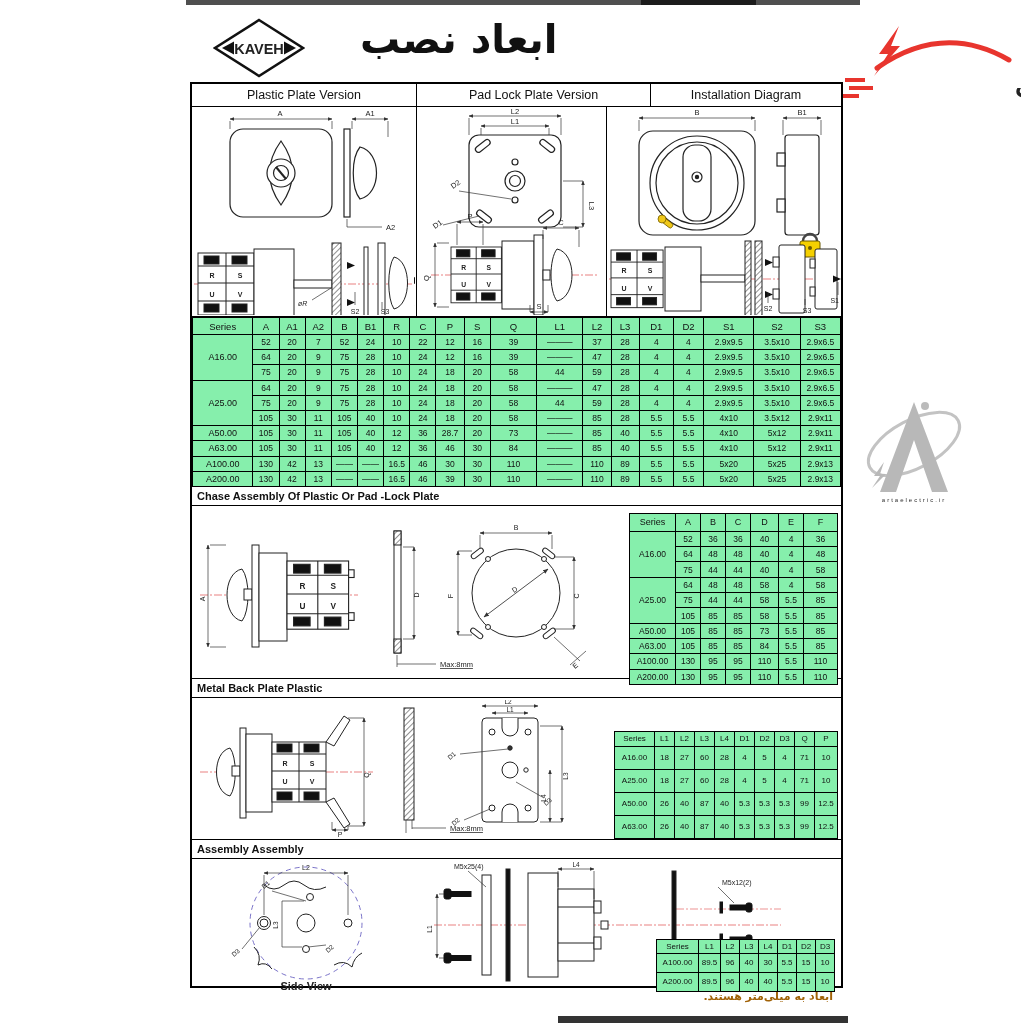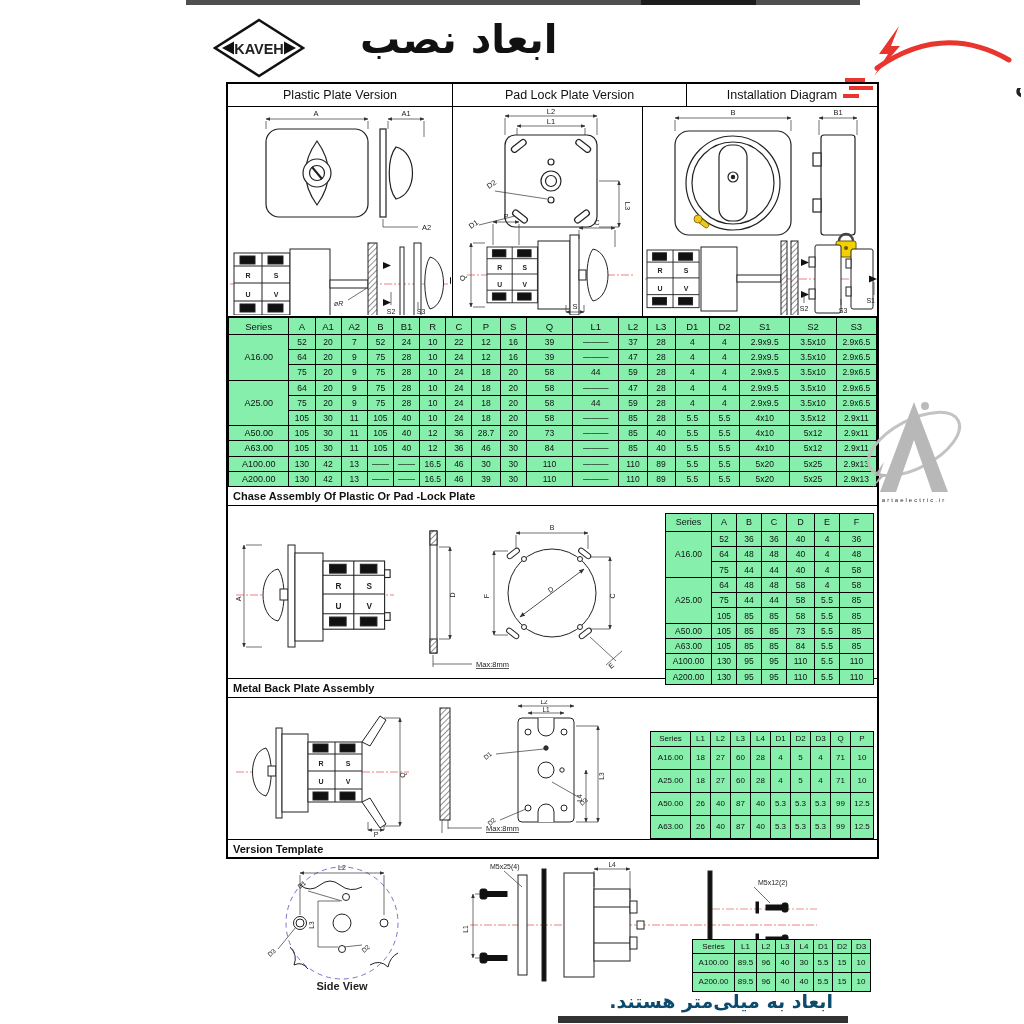--- a/index.html
+++ b/index.html
@@ -4,21 +4,21 @@
 <style>
   html,body{margin:0;padding:0;background:#fff;}
   .page{position:relative;width:1024px;height:1024px;background:#fff;overflow:hidden;
         font-family:"Liberation Sans",sans-serif;color:#111;}
   .topbar{position:absolute;left:186px;top:0;width:674px;height:5px;background:#4f4f4f;}
   .topbar .dark{position:absolute;left:455px;top:0;width:115px;height:5px;background:#1c1c1c;}
   .kaveh{position:absolute;left:213px;top:18px;}
   .page-title{position:absolute;left:360px;top:8px;width:320px;height:62px;line-height:62px;
     text-align:left;font-family:"DejaVu Sans",sans-serif;font-weight:bold;font-size:40px;direction:rtl;}
   .arta{position:absolute;left:843px;top:22px;}
-  .doc{position:absolute;left:190px;top:82px;width:653px;height:777px;border:2px solid #000;box-sizing:border-box;margin-left:36px;}
+  .doc{position:absolute;left:190px;top:82px;width:653px;height:906px;border:2px solid #000;box-sizing:border-box;}
   .tri{display:flex;width:100%;box-sizing:border-box;}
   .tri-cell{box-sizing:border-box;border-right:1.5px solid #000;border-bottom:1.5px solid #000;}
   .tri-cell:last-child{border-right:none;}
   .tri-head .tri-cell{height:23px;line-height:22px;text-align:center;font-size:12.5px;}
   .tri-diag .tri-cell{height:210px;overflow:hidden;}
   .w1{width:225px}.w2{width:190px}.w3{width:234px}
   svg{display:block}
   svg text{font-family:"Liberation Sans",sans-serif;fill:#222;}
   .tbl{border-collapse:collapse;table-layout:fixed;background:#86efac;}
   .tbl th,.tbl td{border:1px solid #000;text-align:center;padding:0;overflow:hidden;white-space:nowrap;}
@@ -38,21 +38,21 @@
   .chase-tbl th{height:17px;font-weight:normal;font-size:9px;}
   .chase-tbl td{height:14.3px;}
   .chase-tbl .group-start td{border-top:1.8px solid #000;}
   .metal-tbl{right:3px;top:33px;font-size:8px;}
   .metal-tbl th{height:14px;font-weight:normal;font-size:8px;}
   .metal-tbl td{height:22px;}
   .tmpl-tbl{right:6px;bottom:5px;font-size:8px;}
   .tmpl-tbl th{height:13px;font-weight:normal;font-size:8px;}
   .tmpl-tbl td{height:18px;}
   .note{position:absolute;right:191px;top:990px;width:260px;text-align:right;direction:rtl;
-        font-family:"DejaVu Sans",sans-serif;font-weight:bold;font-size:19px;color:#0c4a6e;}
+        font-family:"DejaVu Sans",sans-serif;font-weight:bold;font-size:11px;color:#a16207;}
   .bottombar{position:absolute;left:558px;top:1016px;width:290px;height:7px;background:#333;}
   .watermark{position:absolute;left:858px;top:388px;opacity:.95;}
 </style>
 </head>
 <body>
 
 <div class="page">
   <div class="topbar">
       <div class="dark"></div>
     </div>
@@ -797,21 +797,21 @@
               <td>95</td>
               <td>95</td>
               <td>110</td>
               <td>5.5</td>
               <td>110</td>
             </tr>
           </tbody>
         </table>
     </div>
 
-    <div class="bar">Metal Back Plate Assembly</div>
+    <div class="bar">Metal Back Plate Plastic</div>
     <div class="sec sec-metal">
       <svg style="position:absolute;left:6px;top:2px" width="460" height="137" viewBox="0 0 460 137">
         <defs>
           <pattern id="h-me" width="4" height="4" patternUnits="userSpaceOnUse" patternTransform="rotate(45)">
             <rect width="4" height="4" fill="#fff"></rect>
               <line x1="0" y1="0" x2="0" y2="4" stroke="#333" stroke-width="1.1"></line>
           </pattern>
           <marker id="ah-me" viewBox="0 0 10 10" refX="9" refY="5" markerWidth="7" markerHeight="7" orient="auto-start-reverse">
             <path d="M0,1 L10,5 L0,9 z" fill="#333"></path>
             </marker>
@@ -963,21 +963,21 @@
               <td>5.3</td>
               <td>5.3</td>
               <td>5.3</td>
               <td>99</td>
               <td>12.5</td>
             </tr>
           </tbody>
         </table>
     </div>
 
-    <div class="bar">Version Template</div>
+    <div class="bar">Assembly Assembly</div>
     <div class="sec sec-template">
       <svg style="position:absolute;left:14px;top:2px" width="580" height="133" viewBox="0 0 580 133">
         <defs>
           <marker id="ah-tp" viewBox="0 0 10 10" refX="9" refY="5" markerWidth="7" markerHeight="7" orient="auto-start-reverse">
             <path d="M0,1 L10,5 L0,9 z" fill="#333"></path>
             </marker>
         </defs>
 
         <circle cx="100" cy="62" r="56" fill="none" stroke="#7b74c9" stroke-width="1" stroke-dasharray="5 4"></circle>
         <g stroke="#222" stroke-width="1" fill="none">

